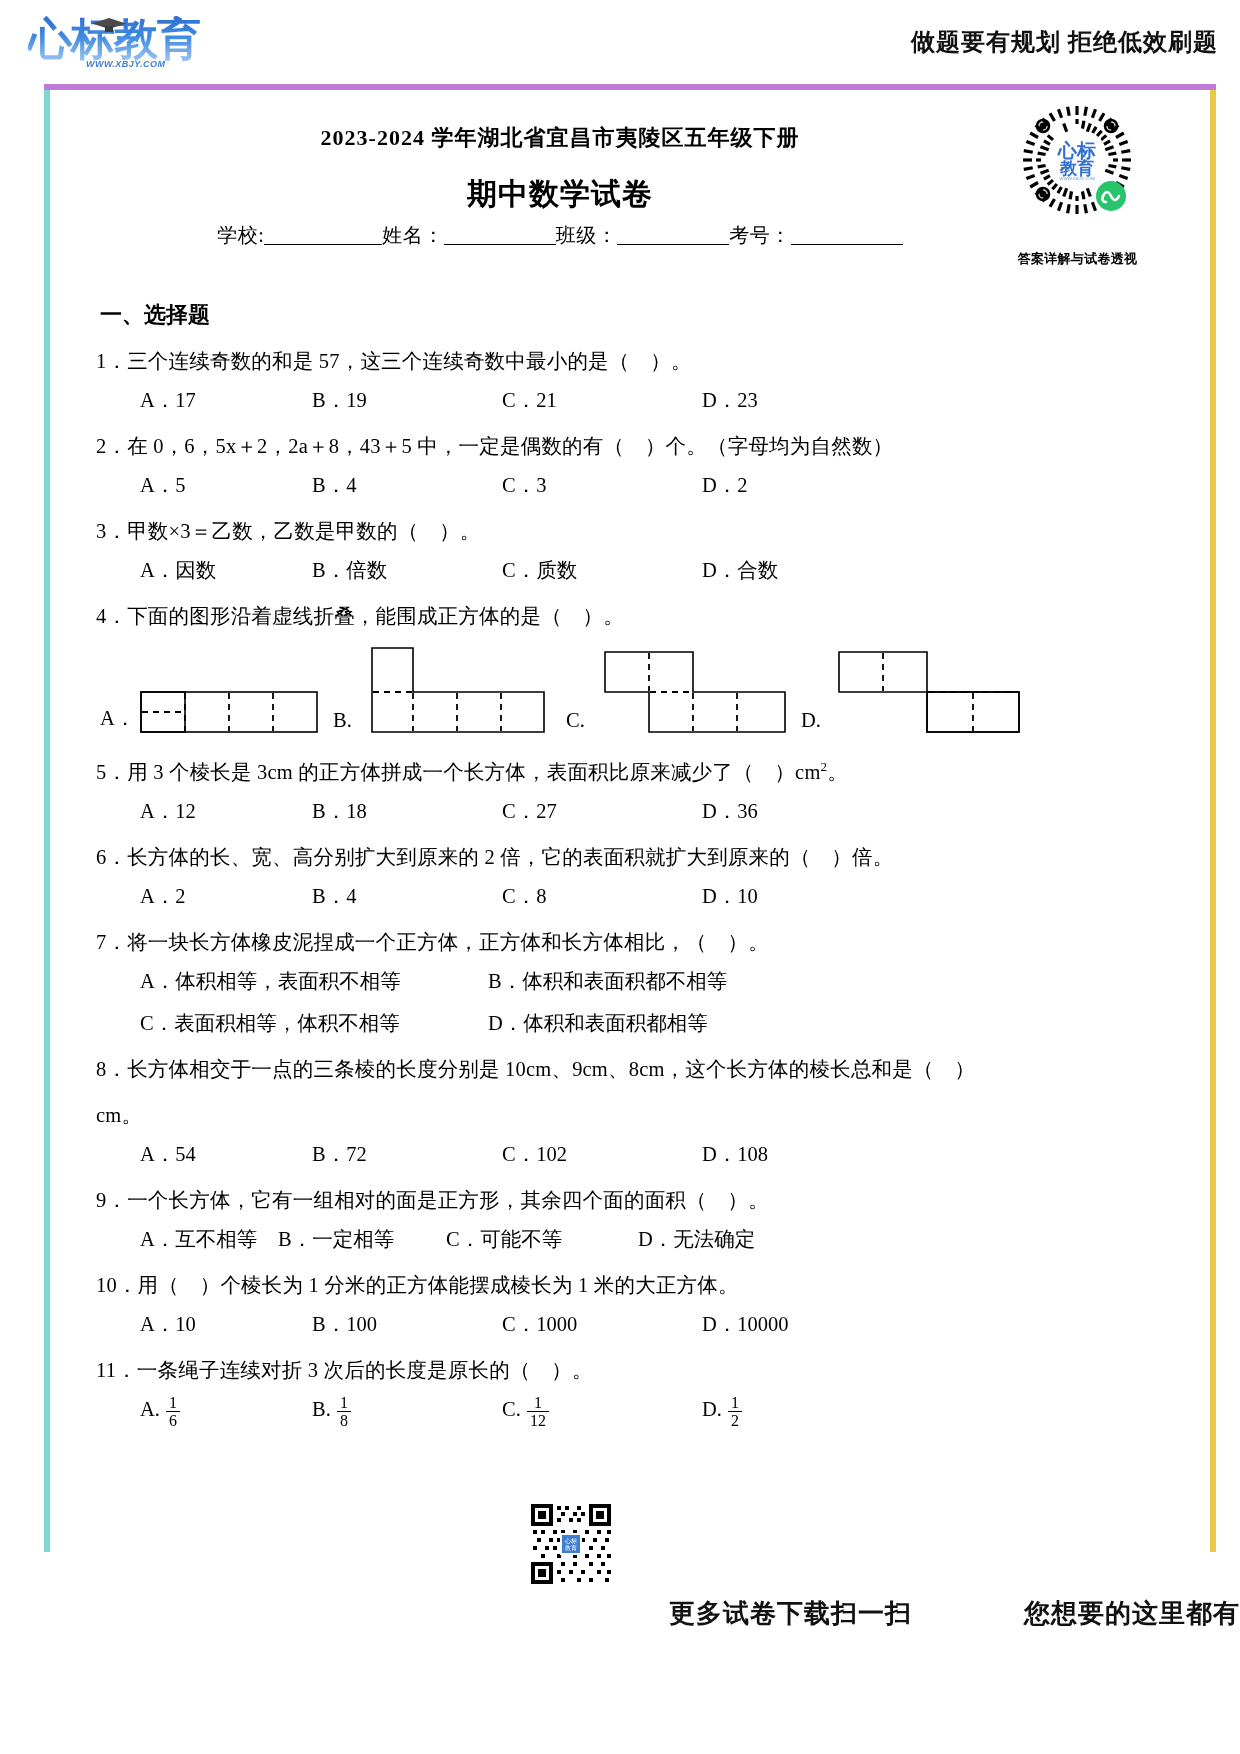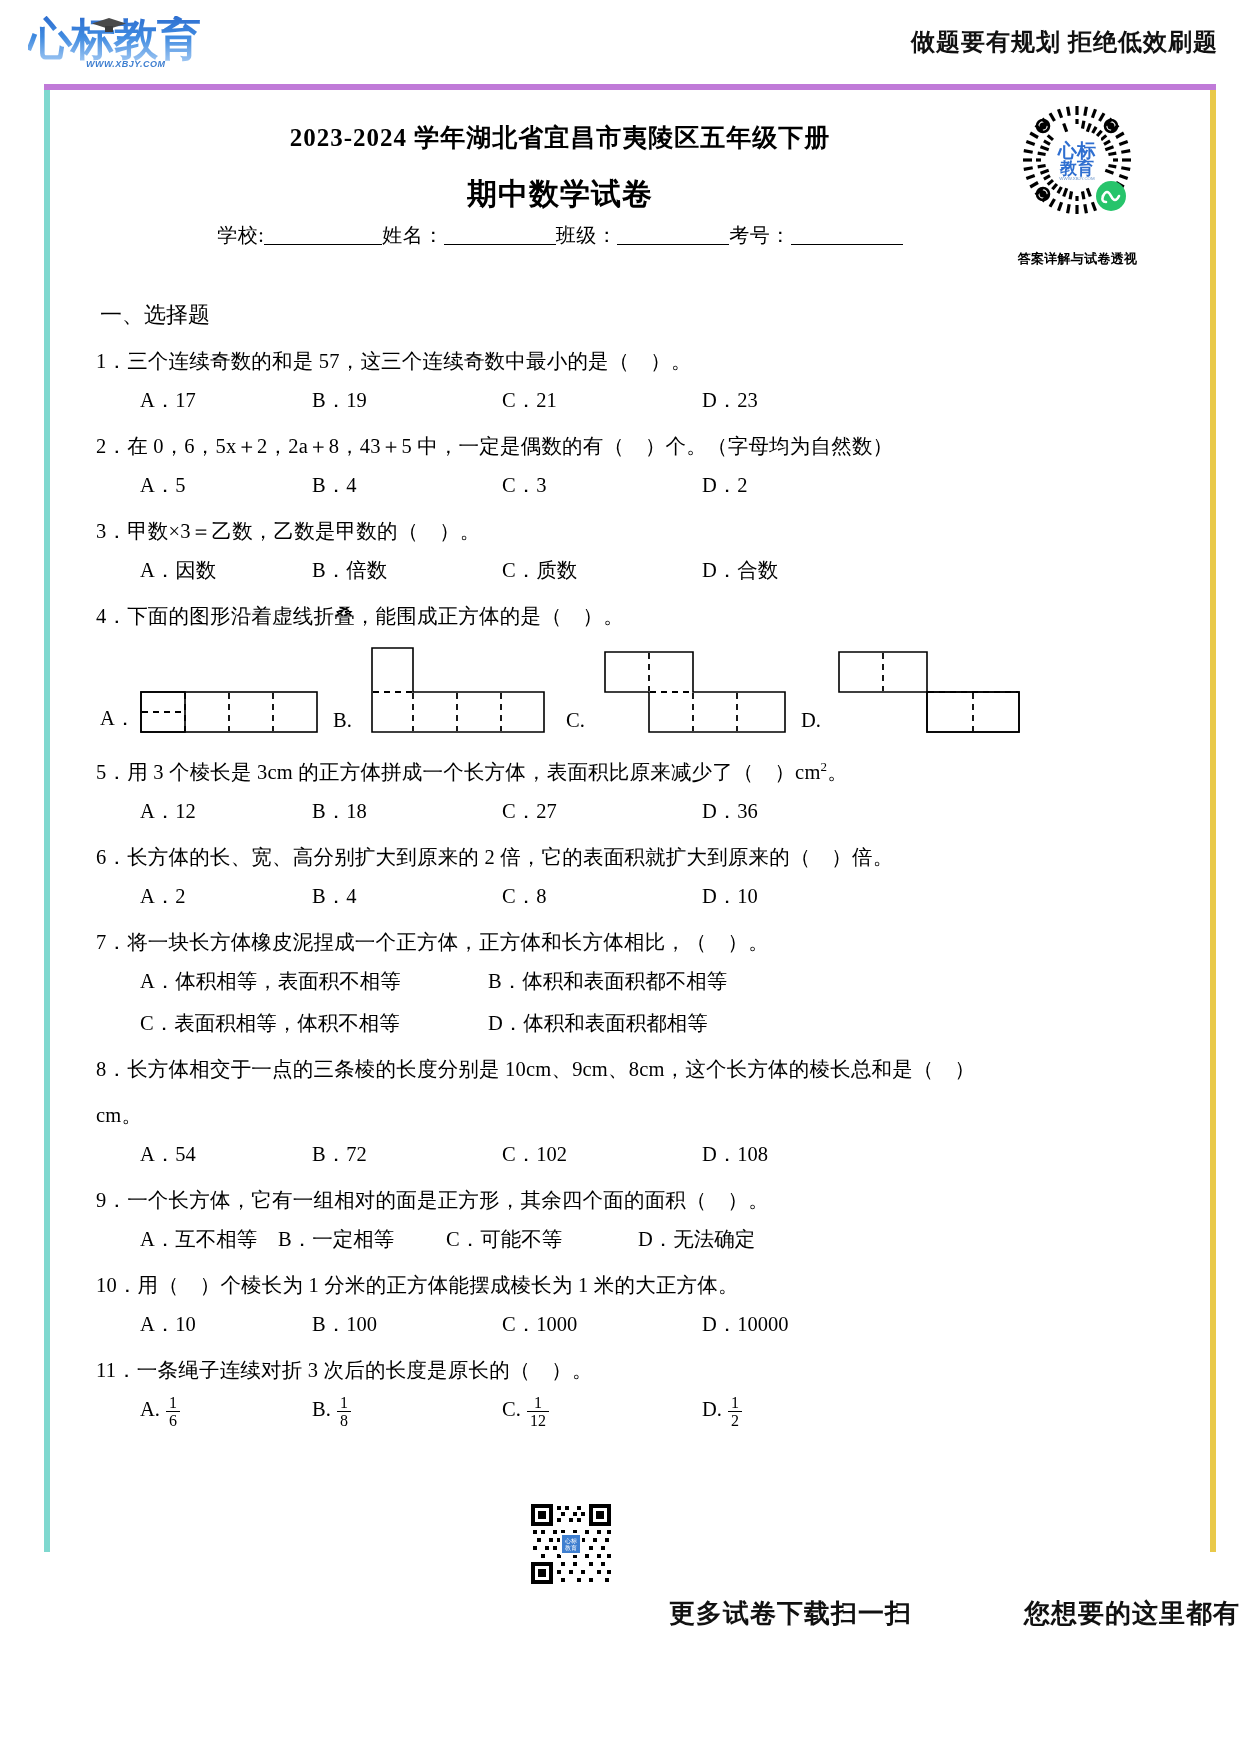--- a/index.html
+++ b/index.html
@@ -55,21 +55,21 @@
     background:#7fd8cf;
   }
   .edge-right{
     position:absolute; left:1210px; top:90px; width:6px; height:1462px;
     background:#e9c94a;
   }
 
   
   .title-wrap{ position:absolute; left:60px; top:110px; width:1000px; text-align:center; }
   h1.paper-title{
-    margin:0; font-size:25px; font-weight:bold; letter-spacing:1px;
+    margin:0; font-size:22px; font-weight:bold; letter-spacing:1px;
     font-family:"Liberation Serif","DejaVu Serif",serif;
     line-height:56px;
   }
   h2.paper-subtitle{
     margin:0; font-size:30px; font-weight:bold; letter-spacing:1px;
     font-family:"Liberation Serif","DejaVu Serif",serif;
     line-height:56px;
   }
   .idline{
     position:absolute; left:60px; top:222px; width:1000px; text-align:center;
@@ -87,21 +87,21 @@
     font-family:"Liberation Sans","DejaVu Sans",sans-serif;
     font-size:13px; font-weight:bold; color:#000; letter-spacing:.3px;
   }
 
   
   .content{
     position:absolute; left:96px; top:300px; width:1020px;
   }
   .sec-head{
     font-family:"Liberation Sans","DejaVu Sans",sans-serif;
-    font-weight:normal; font-size:22px; margin:0 0 14px 4px;
+    font-weight:bold; font-size:22px; margin:0 0 14px 4px;
   }
   .q{
     font-size:20.5px; line-height:30px; margin:16px 0 9px 0;
     letter-spacing:.2px;
   }
   .opts{
     font-size:20.5px; line-height:30px; margin:0 0 12px 0;
     display:flex;
   }
   .opts > span{ display:inline-block; }

